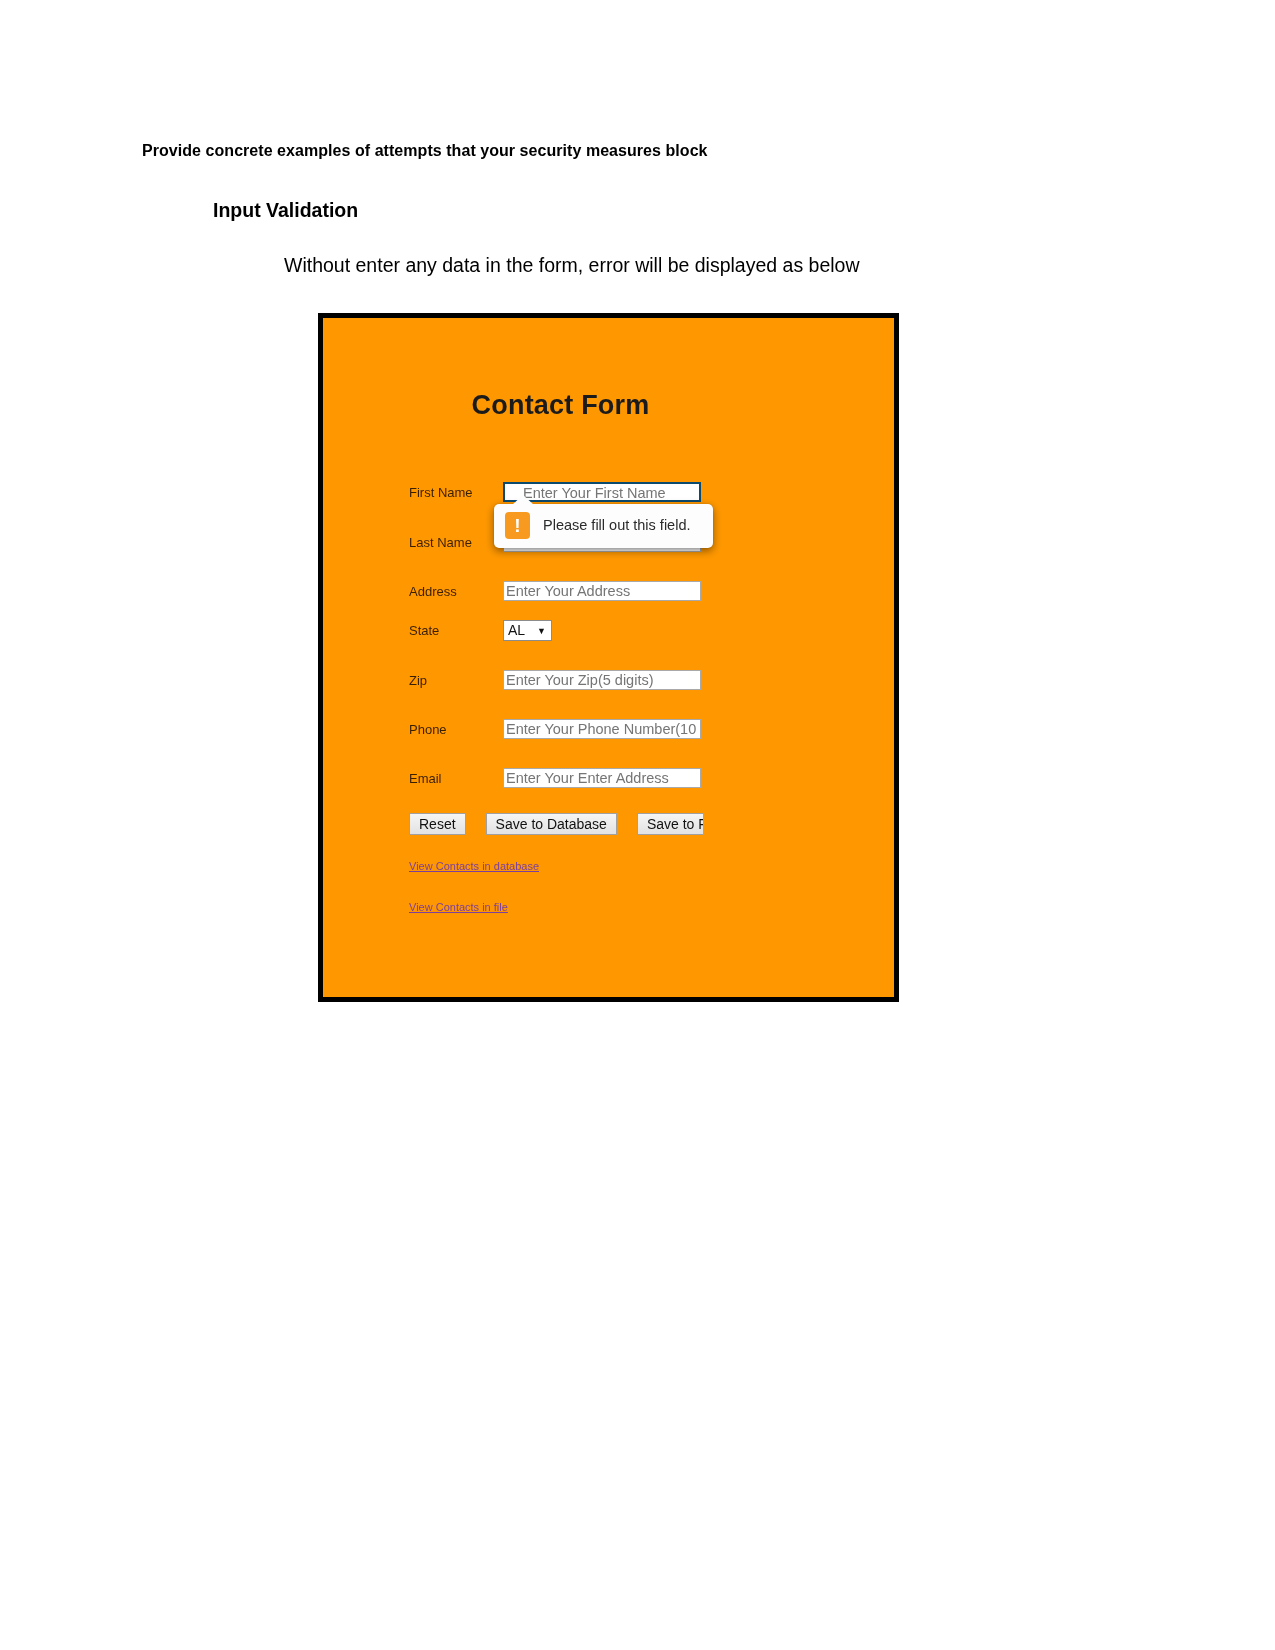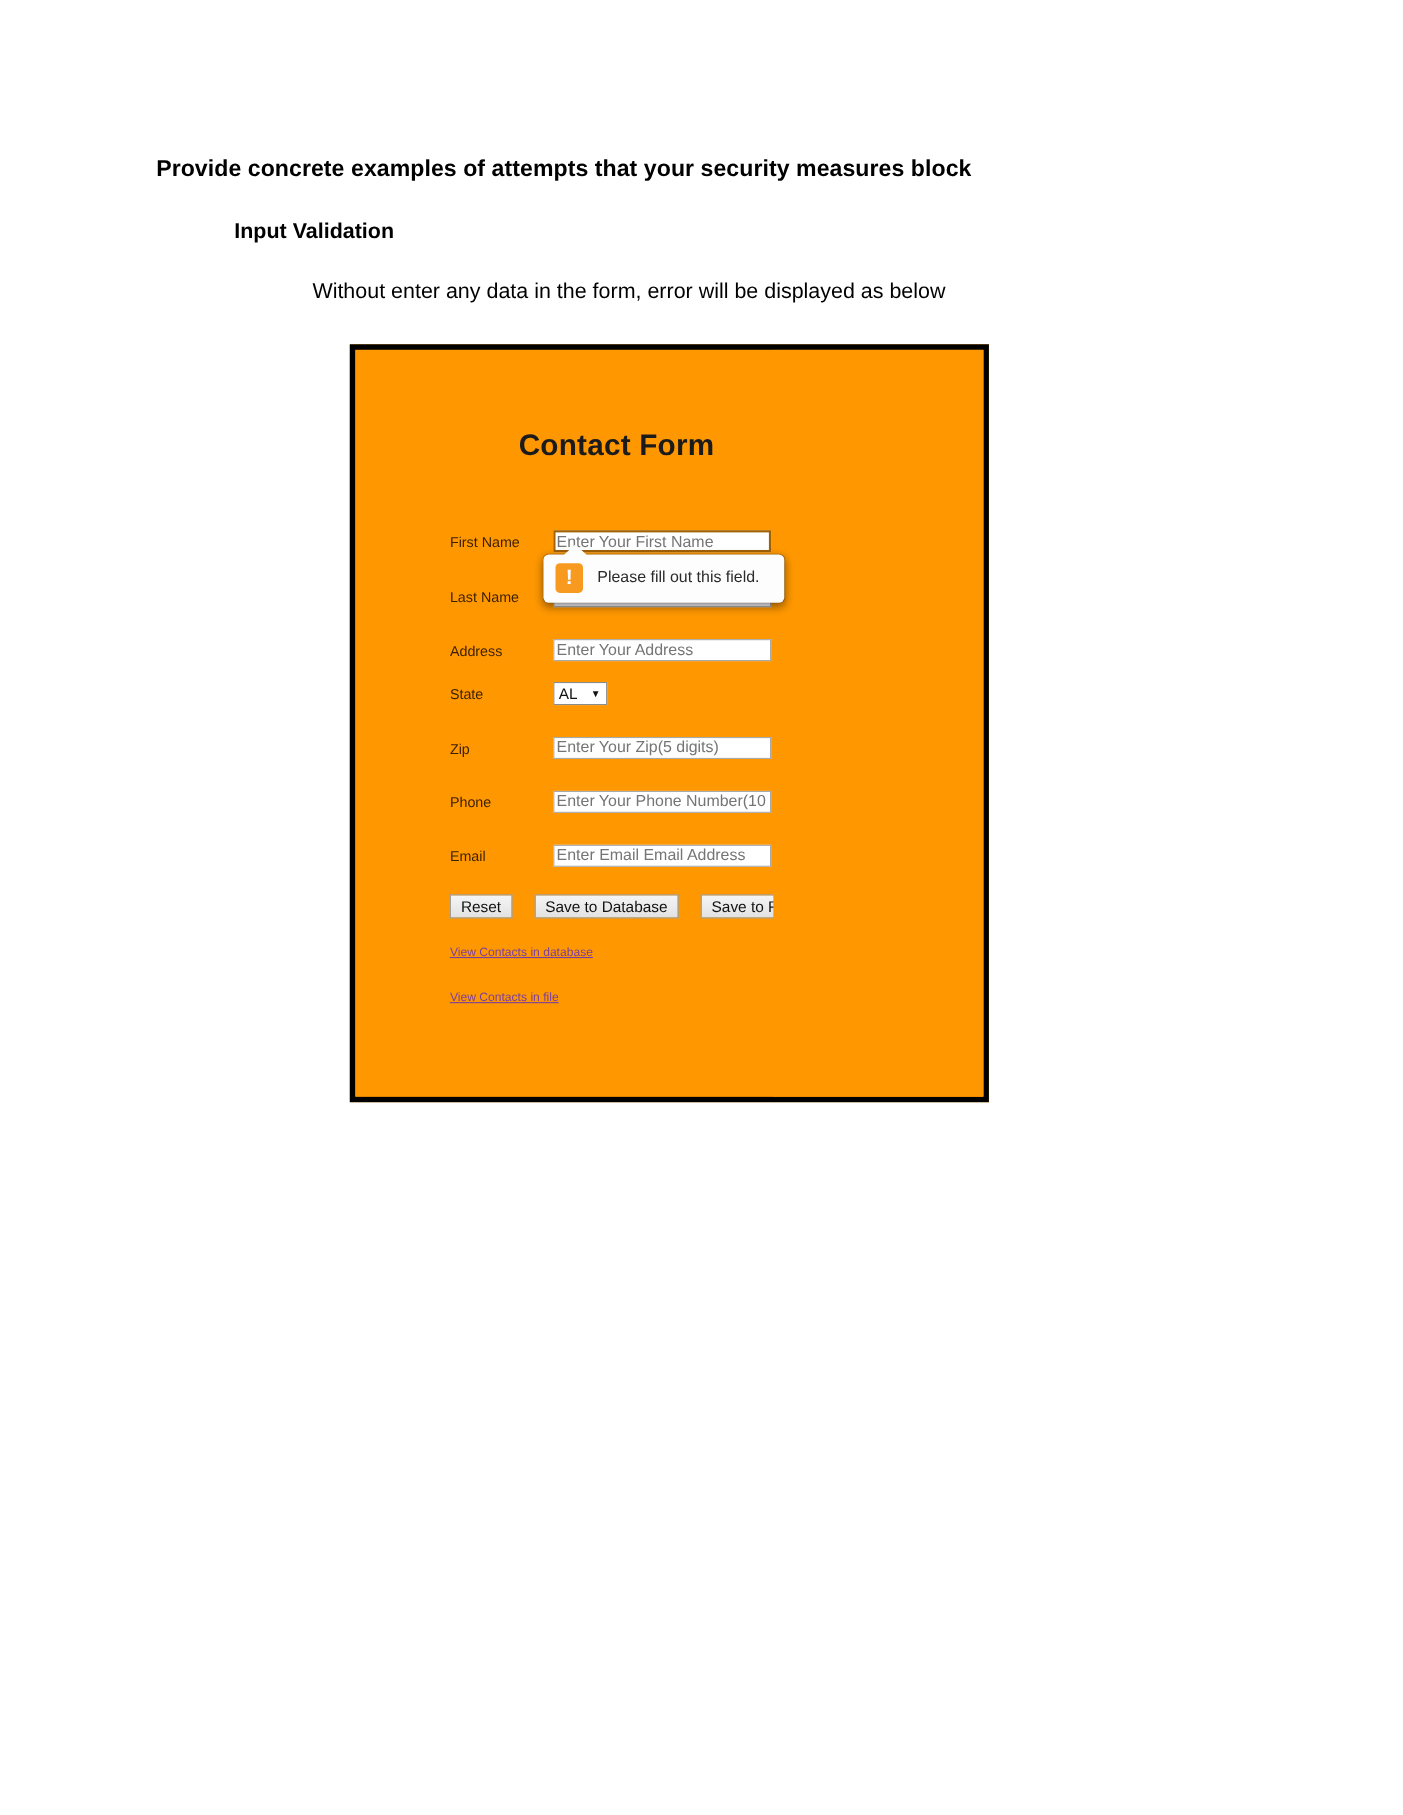--- a/index.html
+++ b/index.html
@@ -21,21 +21,21 @@
     width: 1275px;
     height: 1650px;
     background: #ffffff;
   }
 
   
   .doc-heading {
     position: absolute;
     left: 142px;
     top: 142px;
-    font-size: 21px;
+    font-size: 16px;
     font-weight: bold;
     color: #000000;
     letter-spacing: 0.05px;
     white-space: nowrap;
   }
   .doc-subheading {
     position: absolute;
     left: 213px;
     top: 199px;
     font-size: 19.5px;
@@ -118,22 +118,22 @@
     font-size: 14.5px;
     font-family: "Liberation Sans", sans-serif;
     color: #757575;
     padding: 0 2px;
     line-height: 18px;
     overflow: hidden;
     white-space: nowrap;
     display: block;
   }
   .txt-input.focused {
-    border: 2px solid #a16207;
-    padding: 0 1px;
+    border: 2px solid #0c4a6e;
+    padding: 0 18px;
   }
 
   .sel-input {
     width: 49px;
     height: 21px;
     box-sizing: border-box;
     border: 1px solid #8c8c8c;
     background: #ffffff;
     font-size: 14px;
     color: #111111;
@@ -298,21 +298,21 @@
       <div class="row" style="top:401px;">
         <div class="row-label">Phone</div>
         <div class="row-field">
           <div class="txt-input">Enter Your Phone Number(10 digits)</div>
         </div>
       </div>
 
       <div class="row" style="top:450px;">
         <div class="row-label">Email</div>
         <div class="row-field">
-          <div class="txt-input">Enter Email Email Address</div>
+          <div class="txt-input">Enter Your Enter Address</div>
         </div>
       </div>
 
       <div class="btn-row">
         <button class="form-btn">Reset</button>
         <button class="form-btn">Save to Database</button>
         <button class="form-btn">Save to File</button>
       </div>
 
       <a class="form-link l1">View Contacts in database</a>

